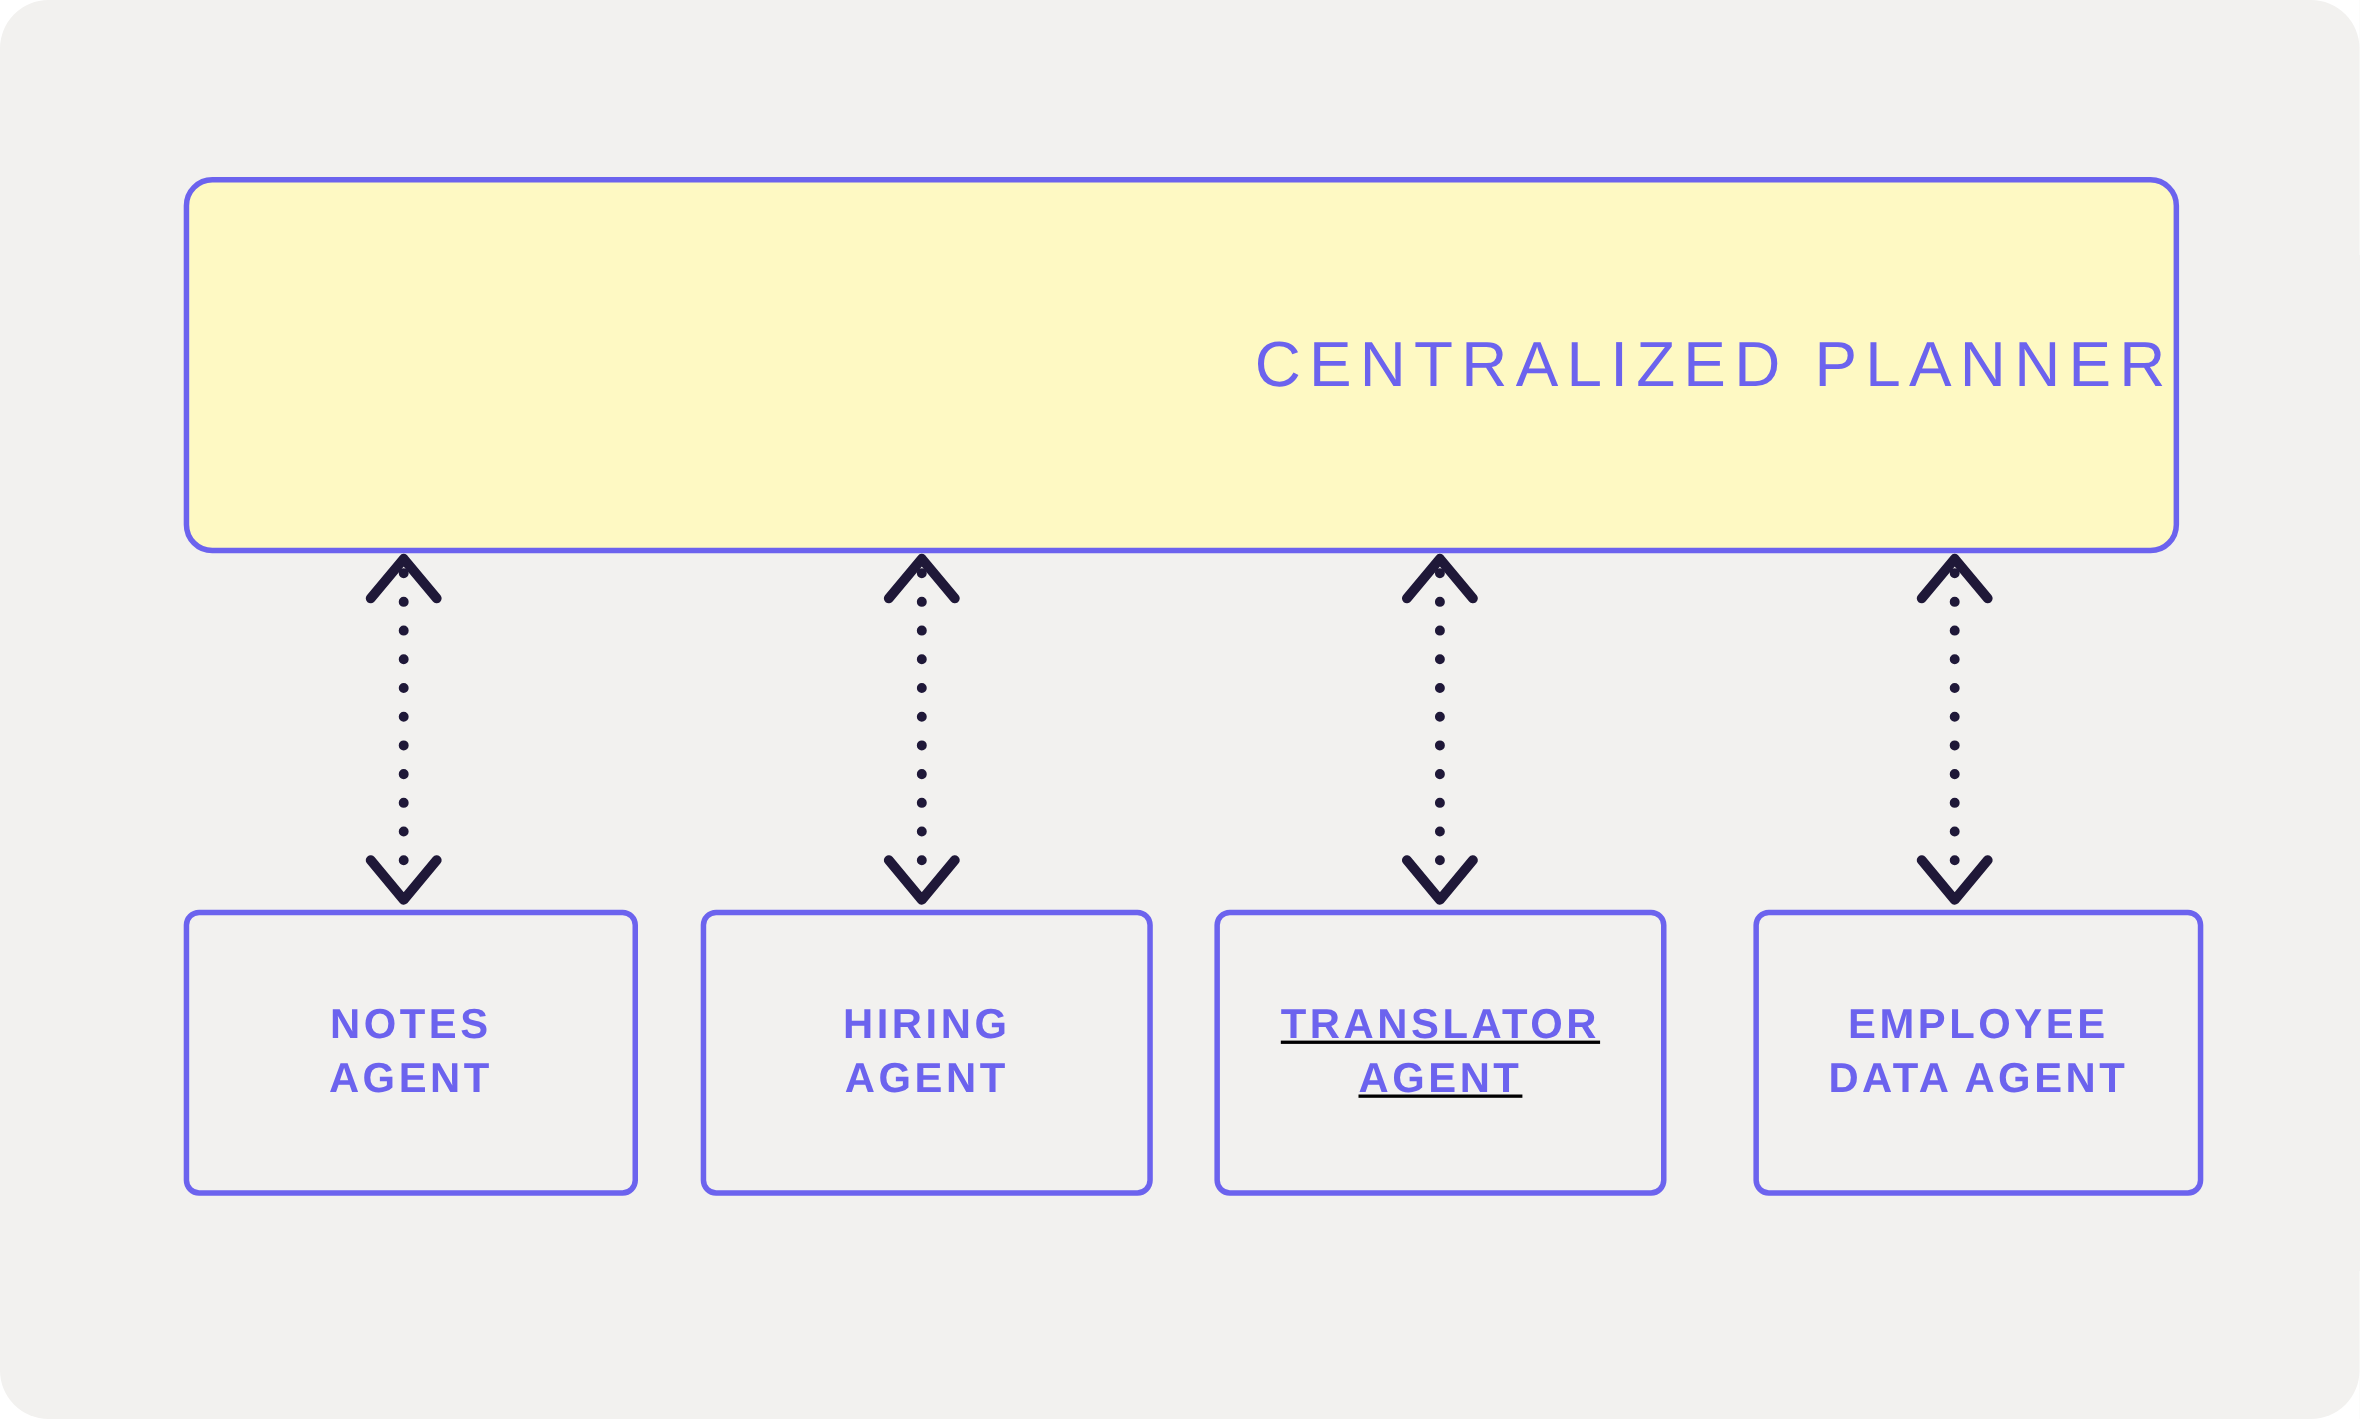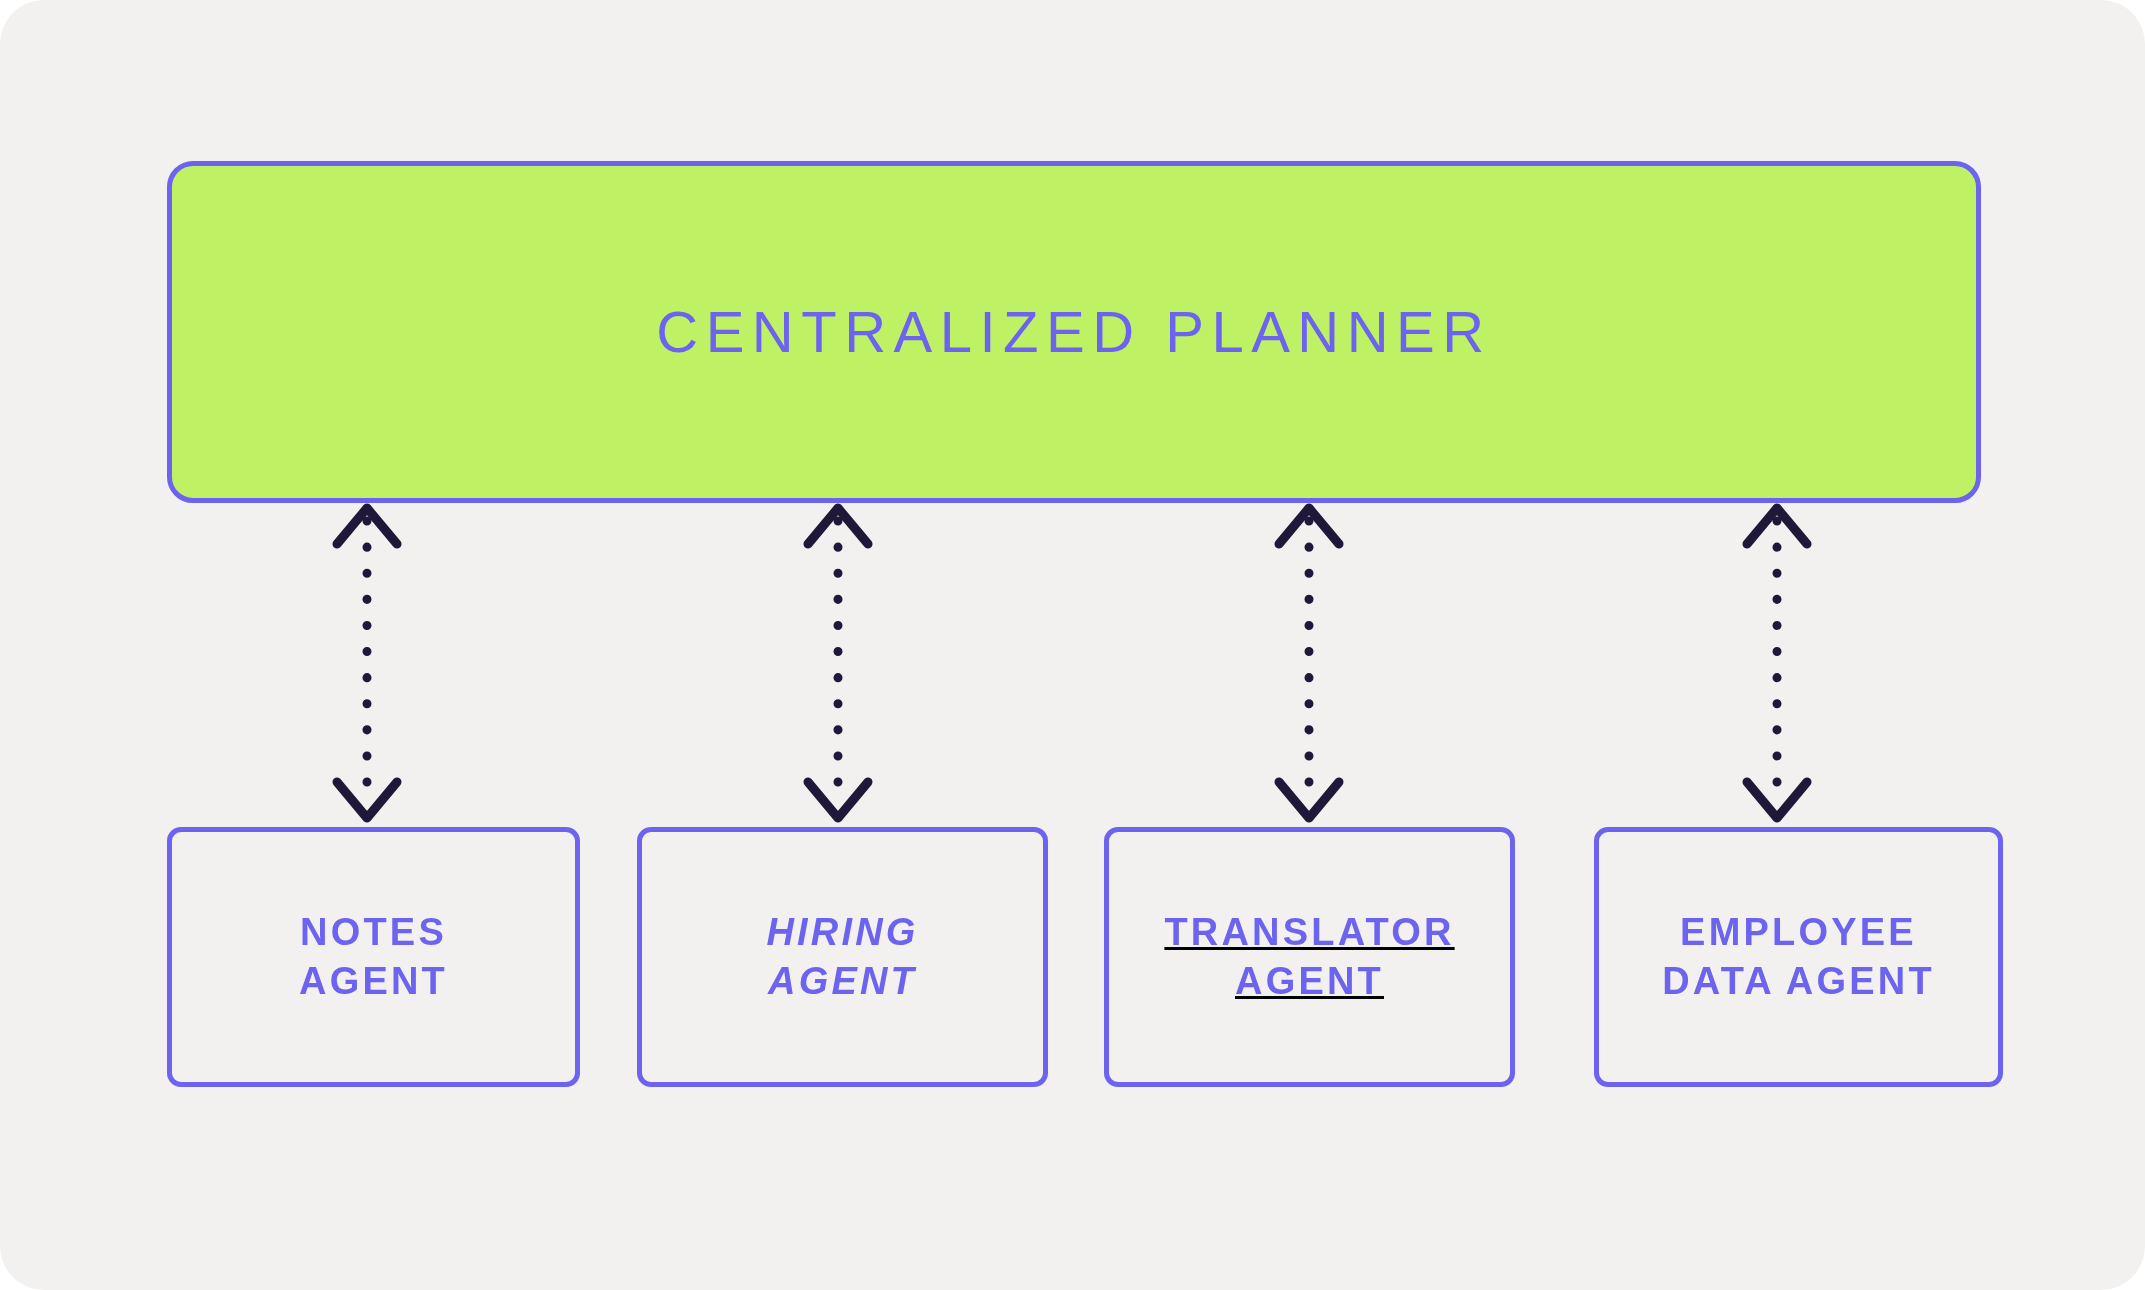--- a/index.html
+++ b/index.html
@@ -27,26 +27,26 @@
   }
 
   
   #planner-box {
     position: absolute;
     left: 167px;
     top: 161px;
     width: 1814px;
     height: 342px;
     box-sizing: border-box;
-    background: #bef264;
+    background: #fef9c3;
     border: 5px solid #6C63EE;
     border-radius: 26px;
     display: flex;
     align-items: center;
-    justify-content: center;
+    justify-content: flex-end;
   }
   #planner-title {
     color: #6C63EE;
     font-family: "Liberation Sans", sans-serif;
     font-size: 58px;
     font-weight: 400;
     letter-spacing: 7.5px;
     white-space: nowrap;
     line-height: 1;
   }
@@ -86,21 +86,21 @@
     color: #6C63EE;
     font-family: "Liberation Sans", sans-serif;
     font-size: 38px;
     font-weight: 700;
     letter-spacing: 3.2px;
     line-height: 1.28;
     white-space: pre-line;
   }
 
   .box-0 { left: 167px;  width: 413px; }
-  .box-1 { left: 637px;  width: 411px; font-style: italic; }
+  .box-1 { left: 637px;  width: 411px; }
   .box-2 { left: 1104px; width: 411px; text-decoration: underline; }
   .box-3 { left: 1572px; width: 409px; margin-left: 22px; }
 </style>
 </head>
 <body>
 
 <div id="diagram-card">
 
   <div id="planner-box">
     <div id="planner-title">CENTRALIZED PLANNER</div>

